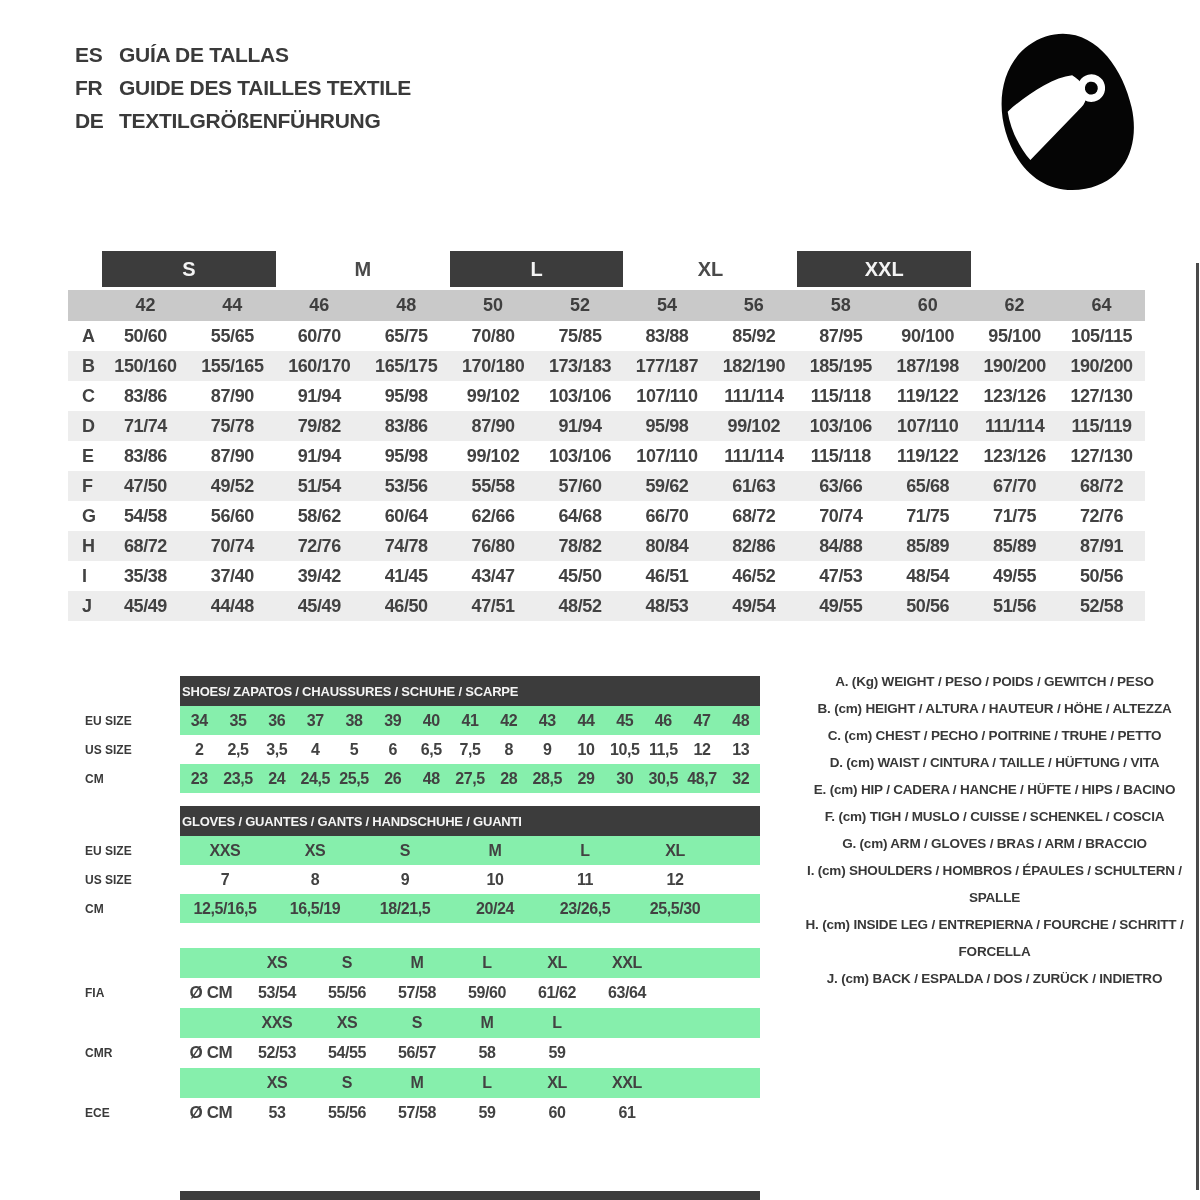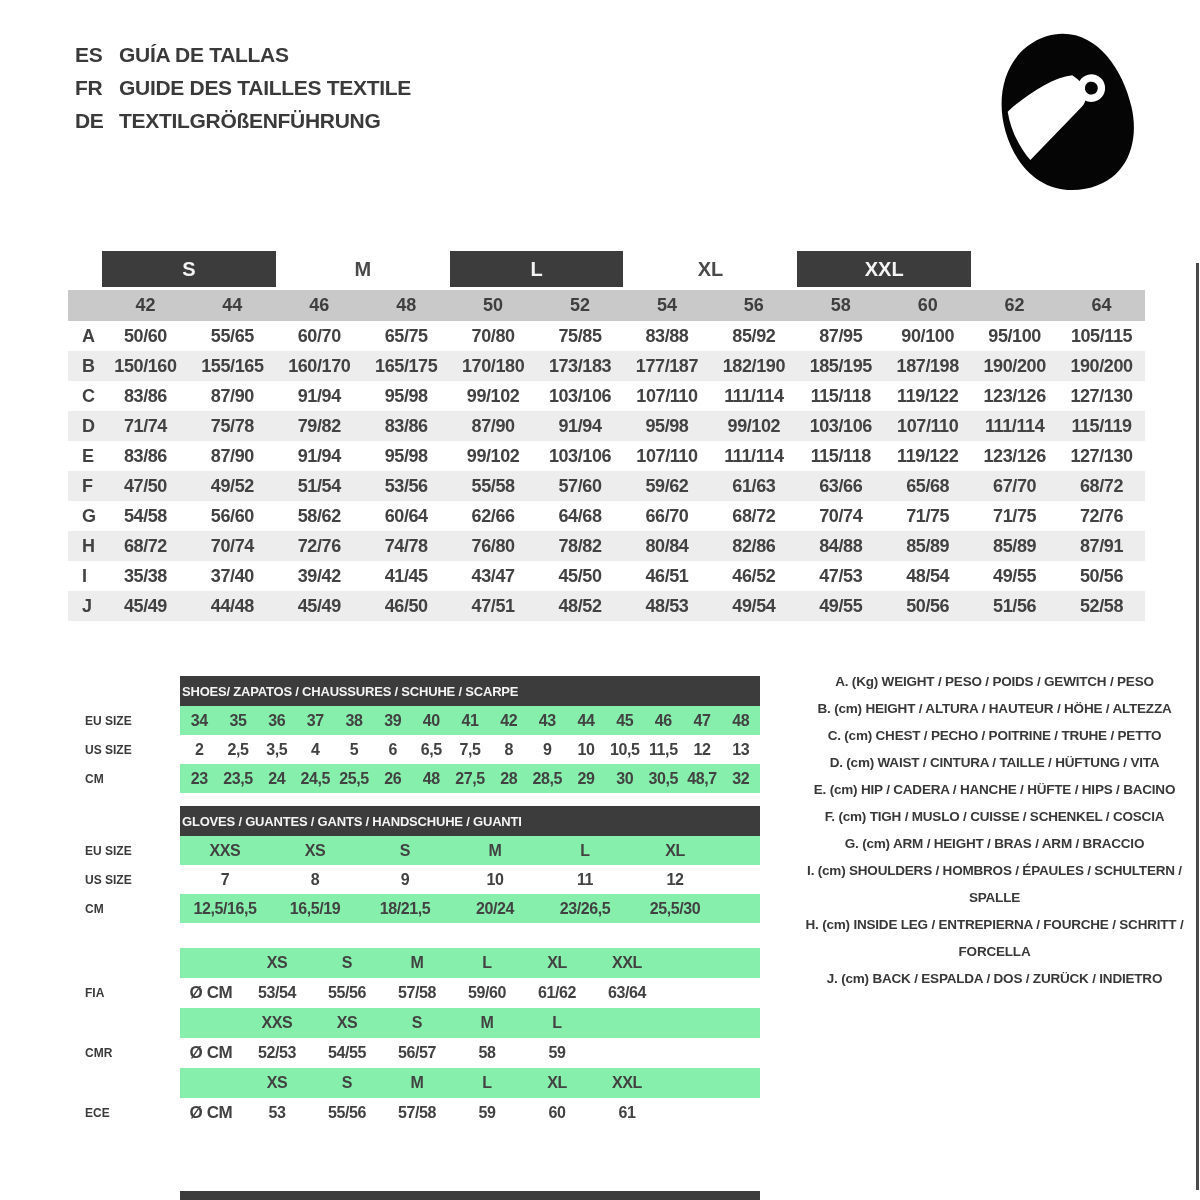--- a/index.html
+++ b/index.html
@@ -443,21 +443,21 @@
       </div>
   </div>
 
   <div class="legend">
       <div class="legend-item">A. (Kg) WEIGHT / PESO / POIDS / GEWITCH / PESO</div>
       <div class="legend-item">B. (cm) HEIGHT / ALTURA / HAUTEUR / HÖHE / ALTEZZA</div>
       <div class="legend-item">C. (cm) CHEST / PECHO / POITRINE / TRUHE / PETTO</div>
       <div class="legend-item">D. (cm) WAIST / CINTURA / TAILLE / HÜFTUNG / VITA</div>
       <div class="legend-item">E. (cm) HIP / CADERA / HANCHE / HÜFTE / HIPS / BACINO</div>
       <div class="legend-item">F. (cm) TIGH / MUSLO / CUISSE / SCHENKEL / COSCIA</div>
-      <div class="legend-item">G. (cm) ARM / HEIGHT / BRAS / ARM / BRACCIO</div>
+      <div class="legend-item">G. (cm) ARM / GLOVES / BRAS / ARM / BRACCIO</div>
       <div class="legend-item">I. (cm) SHOULDERS / HOMBROS / ÉPAULES / SCHULTERN / SPALLE</div>
       <div class="legend-item">H. (cm) INSIDE LEG / ENTREPIERNA / FOURCHE / SCHRITT / FORCELLA</div>
       <div class="legend-item">J. (cm) BACK / ESPALDA / DOS / ZURÜCK / INDIETRO</div>
     </div>
 
   <div class="bottom-bar"></div>
   <div class="edge-line"></div>
 
 </div>
 

